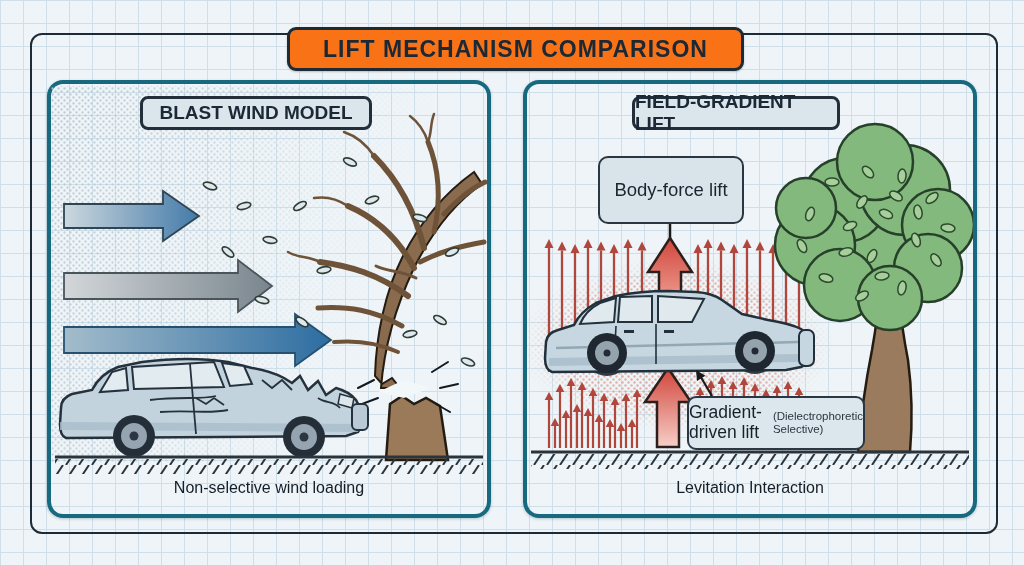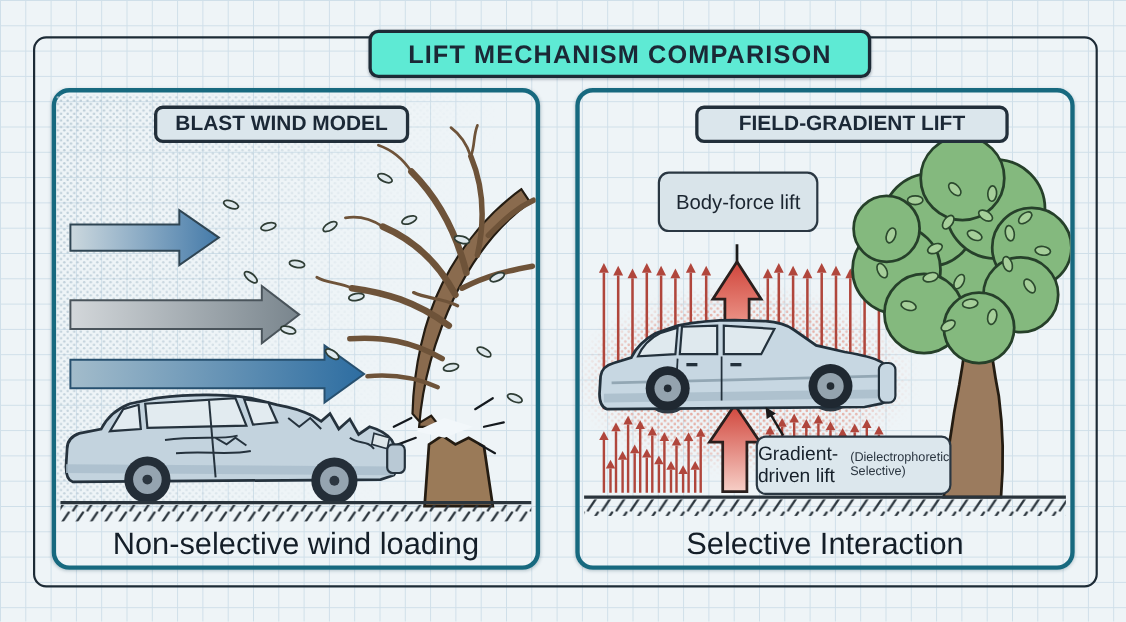--- a/index.html
+++ b/index.html
@@ -11,57 +11,56 @@
       linear-gradient(#cfdfe9 1px, transparent 1px),
       linear-gradient(90deg,#cfdfe9 1px, transparent 1px);
     background-size:23px 23px;
   }
   .frame{
     position:absolute;left:30px;top:33px;width:964px;height:497px;
     border:2px solid #1d2b36;border-radius:12px;
   }
   .title-box{
     position:absolute;left:287px;top:27px;width:451px;height:38px;
-    background:#5eead4;border:3px solid #1d2b36;border-radius:9px;
+    background:#f97316;border:3px solid #1d2b36;border-radius:9px;
     display:flex;align-items:center;justify-content:center;
     font-size:23px;font-weight:bold;letter-spacing:1px;color:#1b2836;
     box-shadow:0 1px 2px rgba(20,40,60,.25);
-    margin-left:48px;
   }
   .panel{
     position:absolute;top:80px;height:438px;
     border:4px solid #17697f;border-radius:16px;box-sizing:border-box;
     box-shadow:0 1px 3px rgba(20,60,80,.25);
   }
   .panel-left{left:47px;width:444px;}
   .panel-right{left:523px;width:454px;}
   .panel svg{position:absolute;left:0;top:0;width:100%;height:100%;}
   .header-box{
     position:absolute;background:#dbe6ec;border:3px solid #222f3a;border-radius:8px;
     display:flex;align-items:center;justify-content:center;
     font-weight:bold;font-size:19px;color:#1b2836;box-sizing:border-box;
   }
   .hdr-left{left:140px;top:96px;width:232px;height:34px;}
-  .hdr-right{left:632px;top:96px;width:285px;height:34px;}
+  .hdr-right{left:632px;top:96px;width:208px;height:34px;}
   .bodyforce-box{
-    position:absolute;left:598px;top:156px;width:146px;height:55px;
+    position:absolute;left:598px;top:156px;width:146px;height:68px;
     background:#d9e4ea;border:2.5px solid #2a3742;border-radius:10px;
     display:flex;align-items:center;justify-content:center;
     font-size:18.5px;color:#1b2530;box-sizing:border-box;
   }
   .gradient-box{
     position:absolute;left:687px;top:396px;width:178px;height:54px;
     background:#dce7ed;border:2.5px solid #2a3742;border-radius:9px;
     display:flex;flex-direction:row;align-items:center;justify-content:center;
     box-sizing:border-box;line-height:1.12;
   }
   .gradient-box .t1{font-size:17.5px;color:#16202a;}
   .gradient-box .t2{font-size:11.5px;color:#2a3540;}
   .caption{
-    position:absolute;top:479px;text-align:center;font-size:28px;color:#141e28;
+    position:absolute;top:479px;text-align:center;font-size:16px;color:#141e28;
   }
   .cap-left{left:47px;width:444px;}
   .cap-right{left:523px;width:454px;}
 </style>
 </head>
 <body>
 
 <div class="frame"></div>
 
 <div class="title-box">
@@ -430,14 +429,14 @@
   <span>Body-force lift</span>
 </div>
 <div class="gradient-box">
   <span class="t1">Gradient-driven lift</span>
   <span class="t2">(Dielectrophoretic Selective)</span>
 </div>
 <div class="caption cap-left">
   <span>Non-selective wind loading</span>
 </div>
 <div class="caption cap-right">
-  <span>Selective Interaction</span>
+  <span>Levitation Interaction</span>
 </div>
 
 </body></html>

